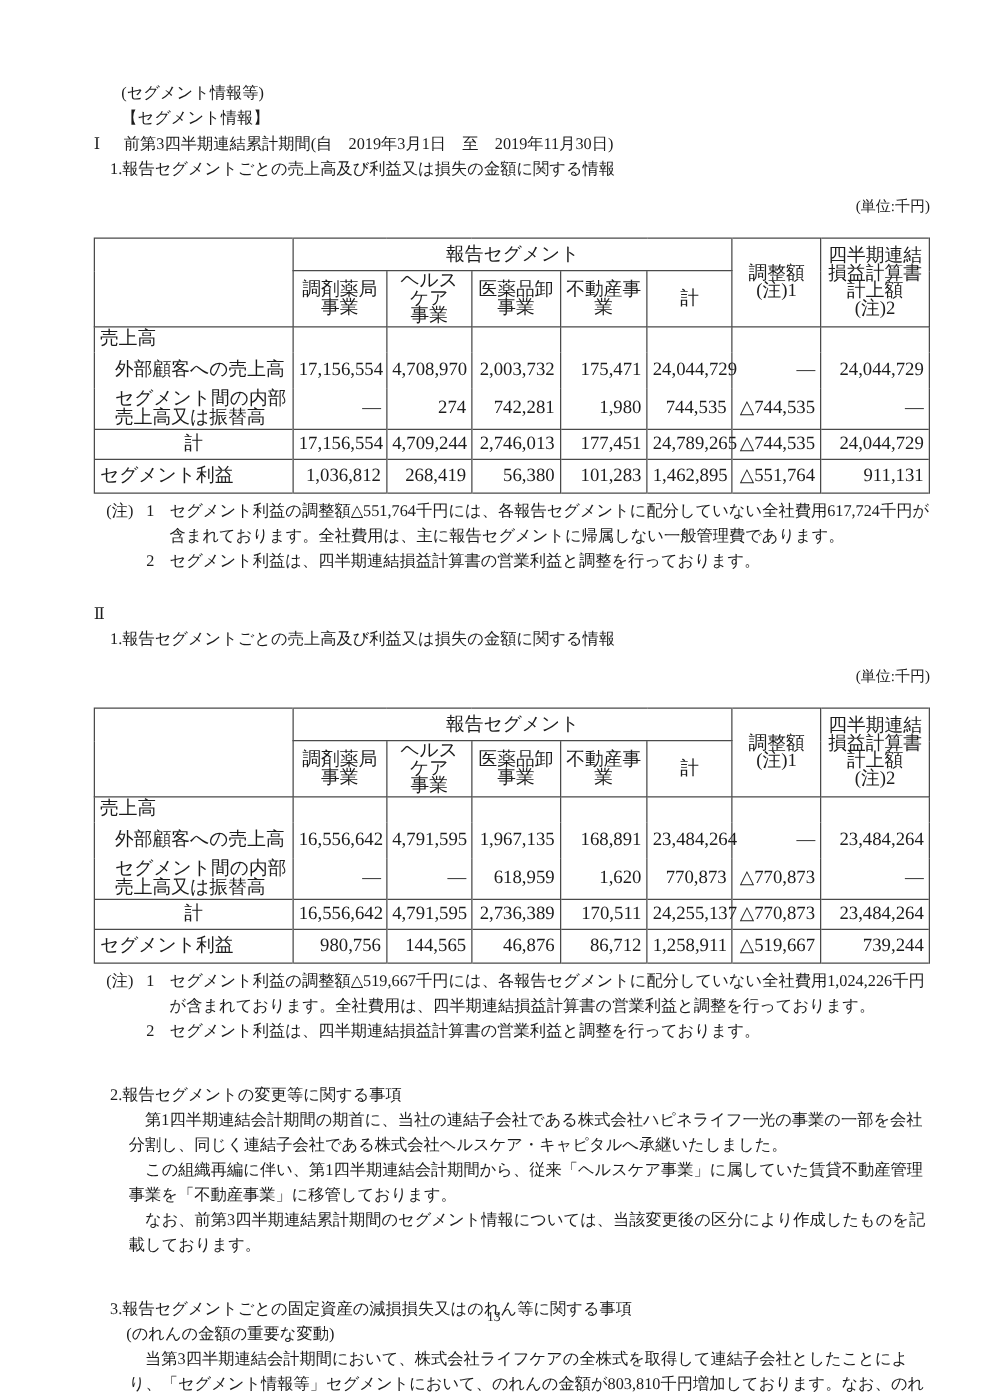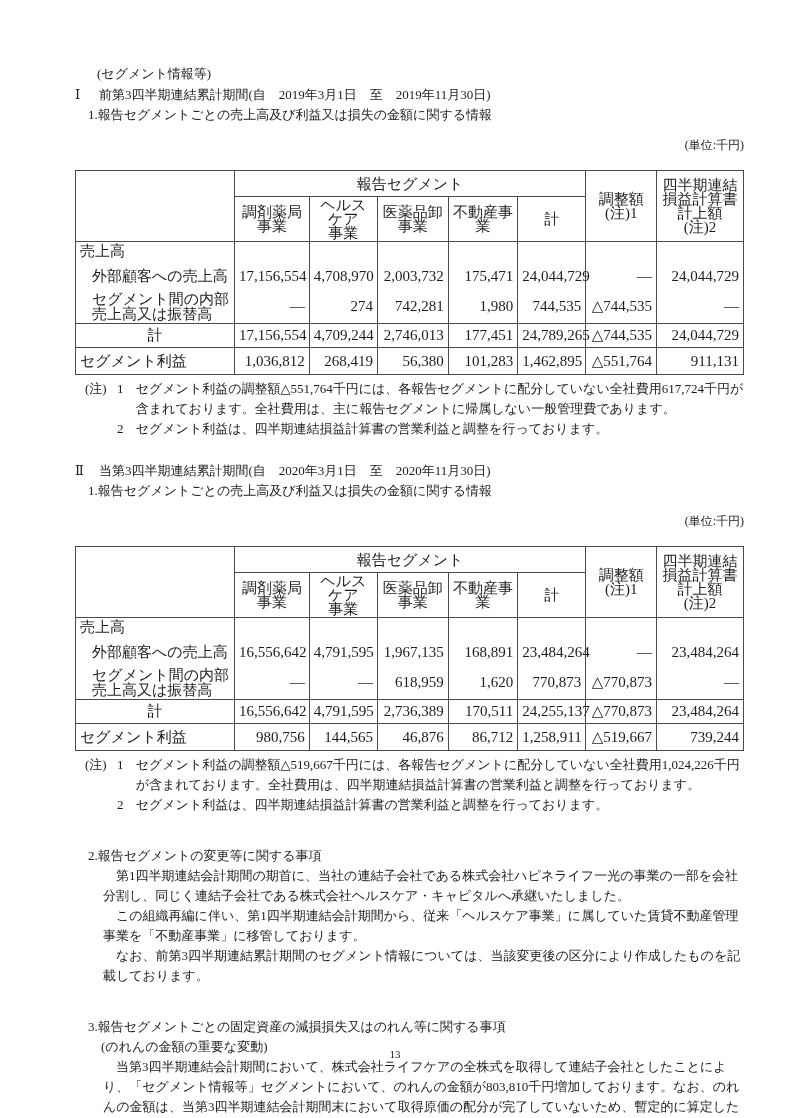--- a/index.html
+++ b/index.html
@@ -80,20 +80,21 @@
     font-size: 11px;
   }
 </style>
 </head>
 <body>
 
 <div class="page">
   <div class="content">
 
     <div class="line l-note">(セグメント情報等)</div>
+    <div class="line l-title">【セグメント情報】</div>
 
     <div class="heading-row">
       <span class="numeral">Ⅰ</span>
       <span>前第3四半期連結累計期間(自　2019年3月1日　至　2019年11月30日)</span>
     </div>
     <div class="line subheading">1.報告セグメントごとの売上高及び利益又は損失の金額に関する情報</div>
     <div class="unit-label">(単位:千円)</div>
     <div class="table-wrap">
         <table class="seg-table">
           <colgroup>
@@ -192,21 +193,20 @@
           </div>
           <div class="note-item">
             <span class="note-num">2</span>
             <span class="note-text">セグメント利益は、四半期連結損益計算書の営業利益と調整を行っております。</span>
           </div>
         </div>
       </div>
 
     <div class="heading-row part-gap">
       <span class="numeral">Ⅱ</span>
-      <span>当第3四半期連結累計期間(自　2020年3月1日　至　2020年11月30日)</span>
     </div>
     <div class="line subheading">1.報告セグメントごとの売上高及び利益又は損失の金額に関する情報</div>
     <div class="unit-label">(単位:千円)</div>
     <div class="table-wrap">
         <table class="seg-table">
           <colgroup>
             <col style="width: 23.8%;">
             <col style="width: 11.2%;">
             <col style="width: 10.2%;">
             <col style="width: 10.6%;">

